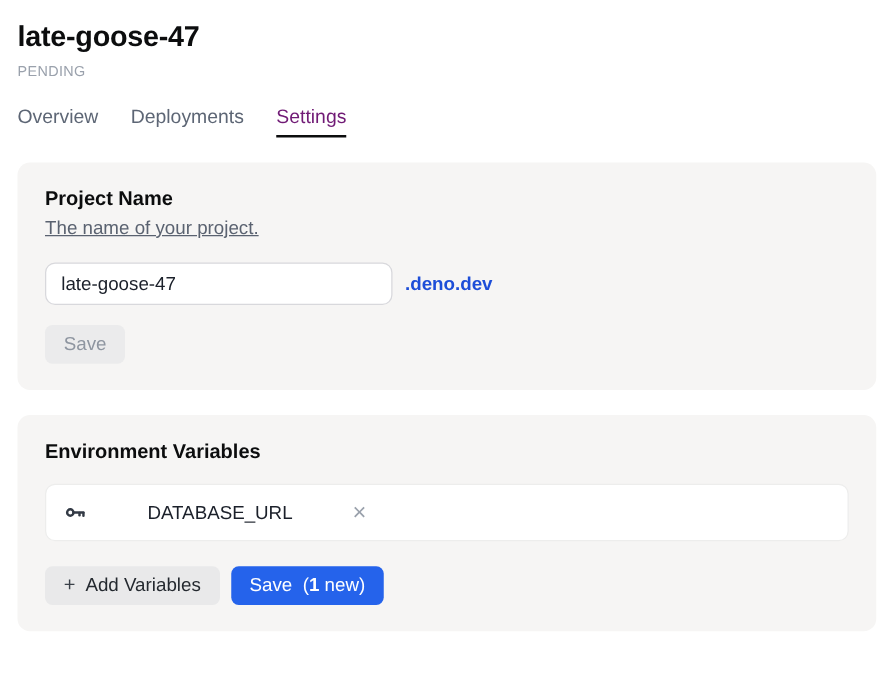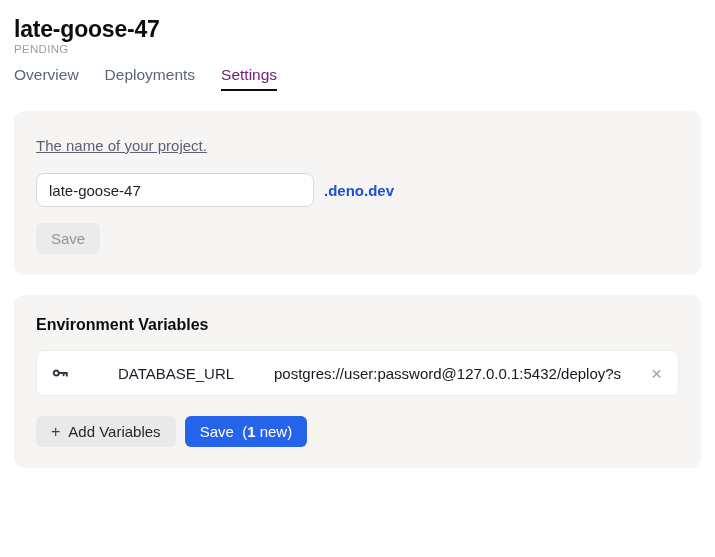--- a/index.html
+++ b/index.html
@@ -13,30 +13,31 @@
 
   
   .page-title {
     font-size: 23px;
     font-weight: 700;
     letter-spacing: -0.2px;
     color: #0c0d0e;
     margin-top: 2px;
   }
   .status-badge {
+    margin-top: 9px;
     font-size: 11.5px;
     color: #9aa1ac;
     letter-spacing: 0.3px;
   }
 
   
   .tabs {
     display: flex;
     gap: 26px;
-    margin-top: 11px;
+    margin-top: 21px;
   }
   .tab {
     font-size: 15.5px;
     color: #5d6675;
     padding-bottom: 5px;
     cursor: pointer;
     border-bottom: 2px solid transparent;
   }
   .tab.active {
     color: #701a75;
@@ -186,20 +187,21 @@
   <h1 class="page-title">late-goose-47</h1>
   <div class="status-badge">PENDING</div>
   <nav class="tabs">
     <div class="tab">Overview</div>
     <div class="tab">Deployments</div>
     <div class="tab active">Settings</div>
   </nav>
 </header>
 
 <section class="card">
+  <h2 class="card-heading">Project Name</h2>
   <p class="card-desc">The name of your project.</p>
   <div class="name-row">
     <input class="text-input" type="text" value="late-goose-47" style="">
     <span class="domain-suffix">.deno.dev</span>
   </div>
   <button class="btn btn-muted">Save</button>
 </section>
 
 <section class="card">
   <h2 class="card-heading">Environment Variables</h2>
@@ -207,21 +209,20 @@
   <div class="env-row">
     <span class="key-icon-wrap">
       <svg width="18" height="18" viewBox="0 0 24 24" fill="none" stroke="#333a45" stroke-width="2.6" stroke-linecap="round" stroke-linejoin="round">
         <circle cx="7" cy="12" r="3.4"></circle>
         <line x1="10.5" y1="12" x2="21" y2="12"></line>
         <line x1="21" y1="12.5" x2="21" y2="15.5"></line>
         <line x1="16.8" y1="12.5" x2="16.8" y2="15"></line>
       </svg>
     </span>
     <span class="env-name">DATABASE_URL</span>
-    <span class="env-value">postgres://user:password@127.0.0.1:5432/deploy?s</span>
     <button class="remove-btn"><span>×</span></button>
   </div>
 
   <div class="env-actions">
     <button class="btn btn-gray"><span class="plus-glyph">+</span><span>Add Variables</span></button>
     <button class="btn btn-primary"><span>Save  </span><span>(</span><span class="bold-num">1</span><span> new)</span></button>
   </div>
 </section>
 
 </body></html>

